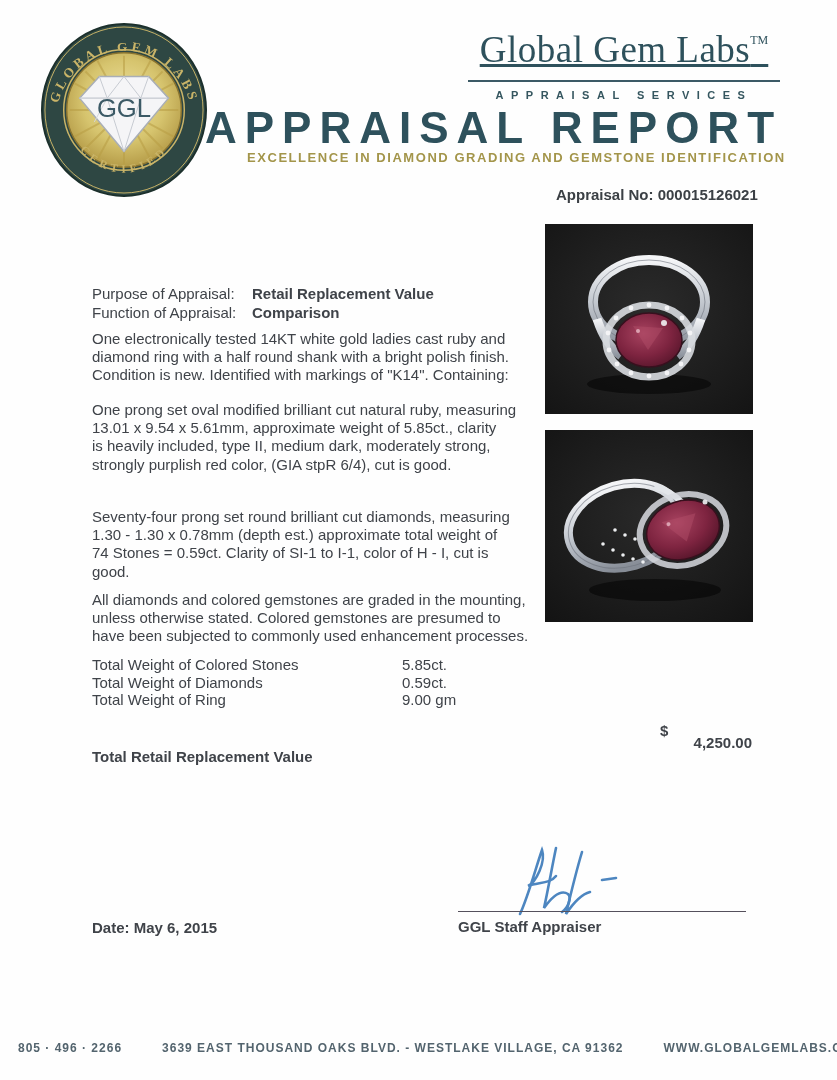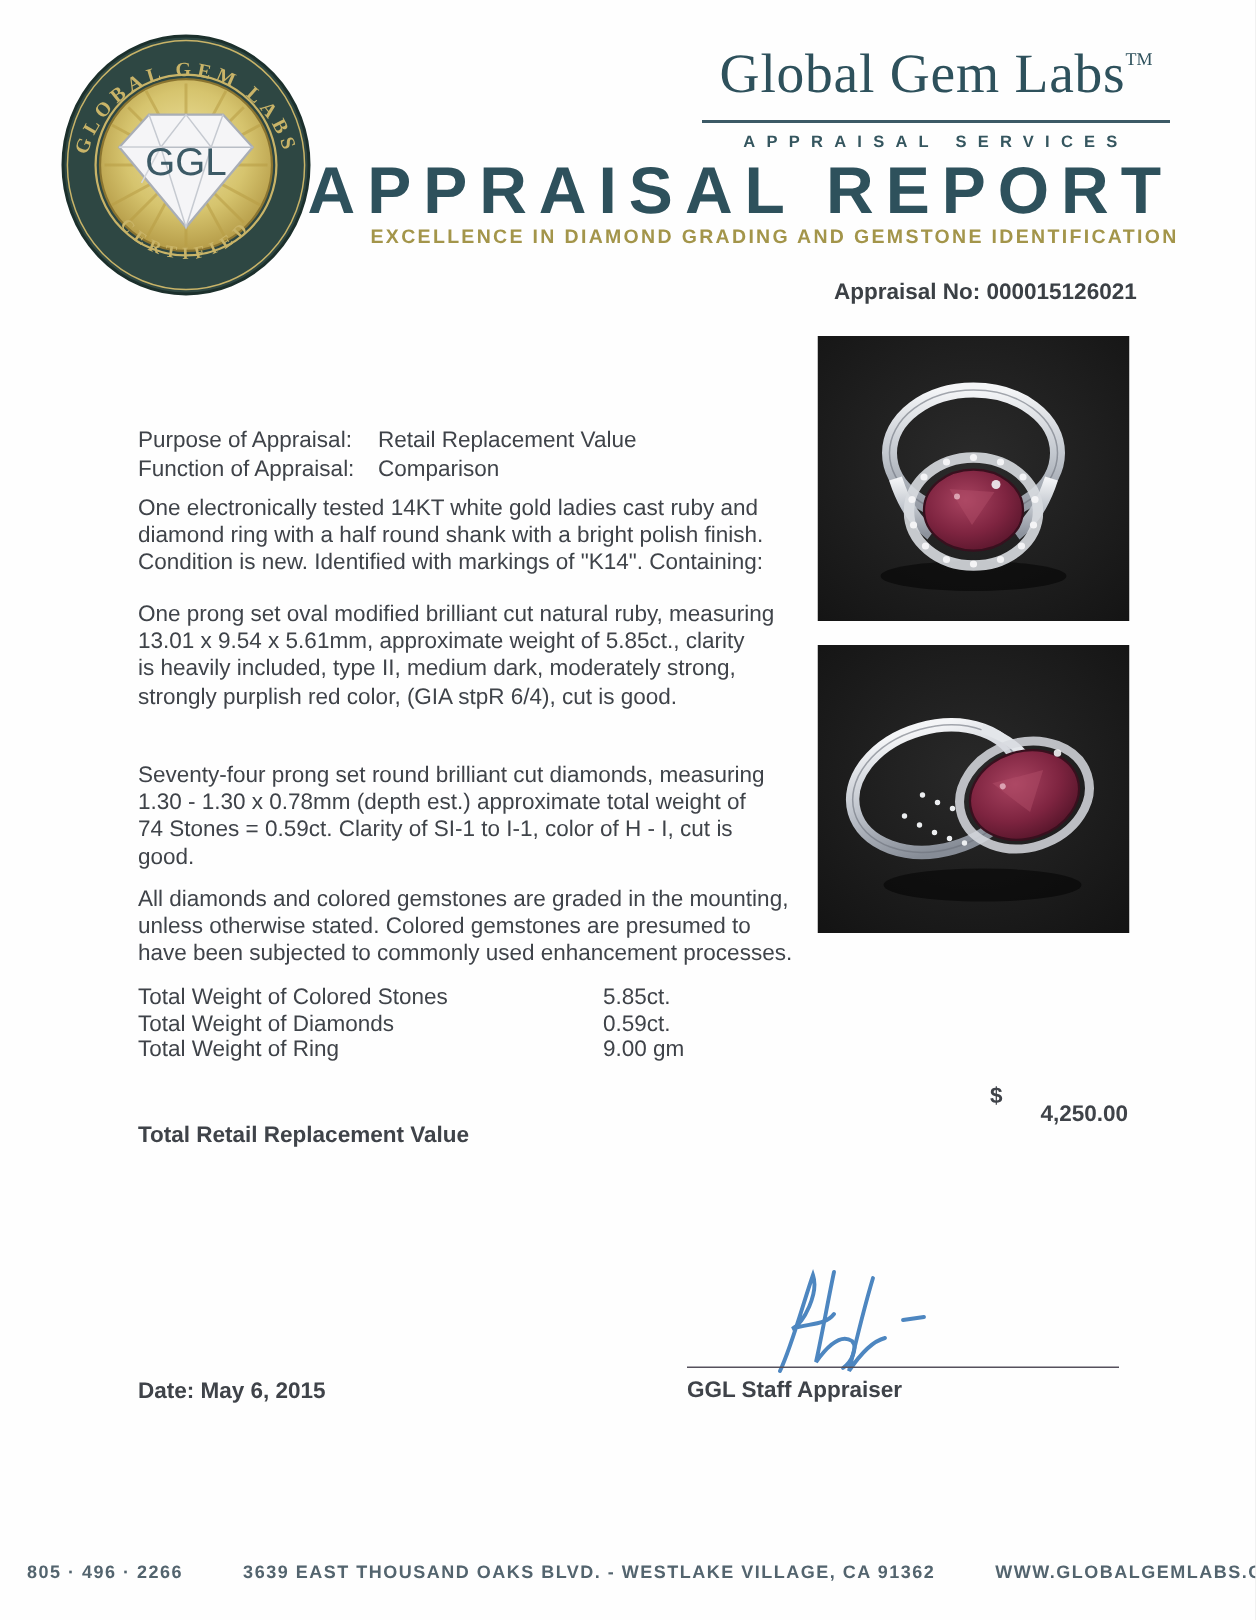--- a/index.html
+++ b/index.html
@@ -7,21 +7,21 @@
   .page {
     position:relative; width:837px; height:1080px; background:#fefefe;
     font-family:"Liberation Sans", sans-serif; color:#3f4349; overflow:hidden;
     margin:0 auto;
   }
   
   .logo { position:absolute; left:40px; top:22px; width:168px; height:176px; }
   .brand-block { position:absolute; left:468px; top:28px; width:312px; text-align:center; }
   .brand-name {
     font-family:"Liberation Serif", serif; font-size:37px; font-weight:400;
-    color:#2e515c; letter-spacing:0.5px; white-space:nowrap;
+    color:#2e515c; letter-spacing:0.5px; white-space:nowrap;text-decoration:underline;
   }
   .brand-tm { font-size:12px; vertical-align:18px; letter-spacing:0; }
   .brand-rule { margin-top:9px; border-top:2px solid #3c5a66; width:100%; }
   .brand-sub {
     margin-top:7px; font-size:11px; font-weight:700; color:#35565f;
     letter-spacing:7.5px; white-space:nowrap;
   }
   .report-title {
     position:absolute; left:205px; top:103px; font-size:44px; font-weight:700;
     color:#2e515c; letter-spacing:8px; white-space:nowrap;
@@ -32,21 +32,21 @@
   }
   .appraisal-no { position:absolute; left:556px; top:186px; font-size:15px; font-weight:700; color:#3b4045; }
   
   .photo { position:absolute; width:208px; }
   .photo1 { left:545px; top:224px; height:190px; }
   .photo2 { left:545px; top:430px; height:192px; }
   
   .details { position:absolute; left:92px; top:285px; font-size:15px; line-height:18.5px; }
   .detail-row { display:flex; }
   .detail-label { width:160px; }
-  .detail-value { font-weight:400;text-align:center; }
+  .detail-value { font-weight:700;text-align:center; }
   .para {
     position:absolute; left:92px; width:460px; font-size:15px; line-height:18.2px;
     white-space:pre-line;
   }
   .p1 { top:330px; } .p2 { top:401px; } .p3 { top:508px; } .p4 { top:591px; }
   
   .totals { position:absolute; left:92px; top:656px; width:660px; font-size:15px; }
   .totals-row { display:flex; line-height:17.6px; }
   .totals-label { width:310px; }
   .totals-value { width:140px; text-align:left; font-weight:400; }

